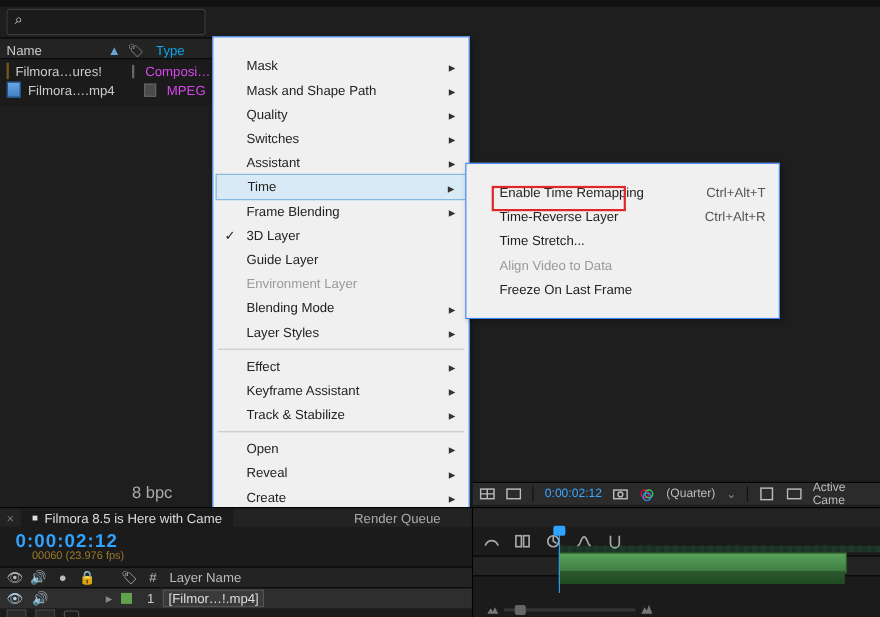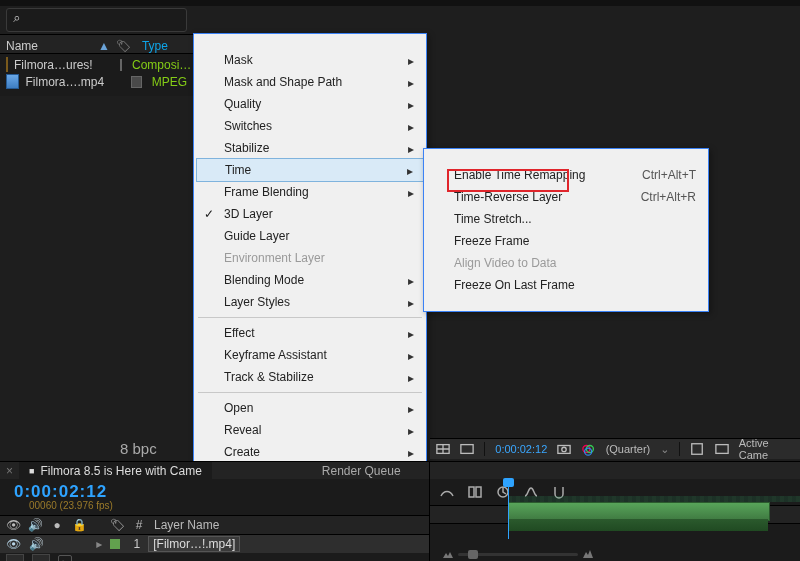--- a/index.html
+++ b/index.html
@@ -10,21 +10,21 @@
   .proj-header .sort{color:#6aa3d8}
   .proj-header .tag{width:14px;text-align:center;color:#999}
   .proj-header .type{color:#0ea5e9;margin-left:6px}
   .proj-rows{background:#1b1b1b;height:40px;padding-top:2px}
   .proj-row{display:flex;align-items:center;height:17px;padding:0 6px;gap:6px;color:#ccc}
   .file-icon{width:14px;height:13px;display:inline-block}
   .file-icon.comp{background:linear-gradient(#d6b16a,#b68b3a);border:1px solid #7a5a1c}
   .file-icon.mov{background:linear-gradient(#6aa8e8,#3e7ec2);border:1px solid #265a93}
   .proj-row .fname{flex:0 0 100px;white-space:nowrap;overflow:hidden;text-overflow:ellipsis}
   .proj-row .colorbox{width:10px;height:10px;background:#4a4a4a;border:1px solid #666}
-  .proj-row .ftype{color:#84cc16;margin-left:4px}
+  .proj-row .ftype{color:#d946ef;margin-left:4px}
 
   
   .menu{position:absolute;background:#f0f0f0;color:#222;border:1px solid #3b82f6;padding:15px 2px;box-shadow:2px 2px 6px rgba(0,0,0,.35)}
   .menu .mi{display:flex;align-items:center;height:22px;padding:0 30px 0 28px;position:relative;white-space:nowrap}
   .menu .mi .arrow{position:absolute;right:10px;top:5px;color:#333}
   .menu .mi.disabled{color:#9a9a9a}
   .menu .mi.hl{background:#d9eaf7;border:1px solid #7fb3dd;margin:-1px 0}
   .menu .mi .chk{position:absolute;left:8px;top:4px;color:#222}
   .menu .sep{height:1px;margin:4px 2px;background:#c8c8c8}
   .menu .hotkey{position:absolute;right:10px;color:#555}
@@ -123,21 +123,21 @@
     </div>
     <div class="mi">
       <span>Quality</span>
       <span class="arrow">▸</span>
     </div>
     <div class="mi">
       <span>Switches</span>
       <span class="arrow">▸</span>
     </div>
     <div class="mi">
-      <span>Stabilize</span>
+      <span>Assistant</span>
       <span class="arrow">▸</span>
     </div>
     <div class="mi hl">
       <span>Time</span>
       <span class="arrow">▸</span>
     </div>
     <div class="mi">
       <span>Frame Blending</span>
       <span class="arrow">▸</span>
     </div>
@@ -207,23 +207,20 @@
     <div class="mi">
       <span>Enable Time Remapping</span>
       <span class="hotkey">Ctrl+Alt+T</span>
     </div>
     <div class="mi">
       <span>Time-Reverse Layer</span>
       <span class="hotkey">Ctrl+Alt+R</span>
     </div>
     <div class="mi">
       <span>Time Stretch...</span>
-    </div>
-    <div class="mi">
-      <span>Freeze Frame</span>
     </div>
     <div class="mi disabled">
       <span>Align Video to Data</span>
     </div>
     <div class="mi">
       <span>Freeze On Last Frame</span>
     </div>
   </div>
 
 <div class="redbox red1"></div>

